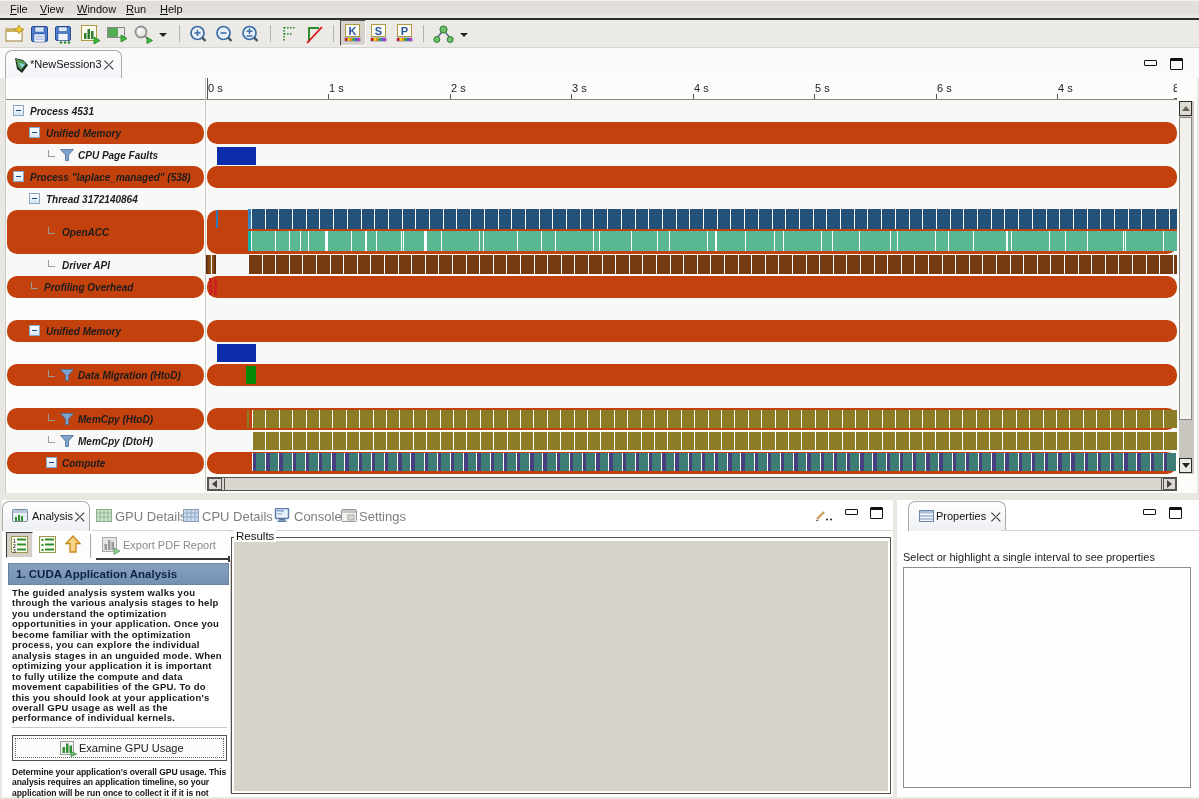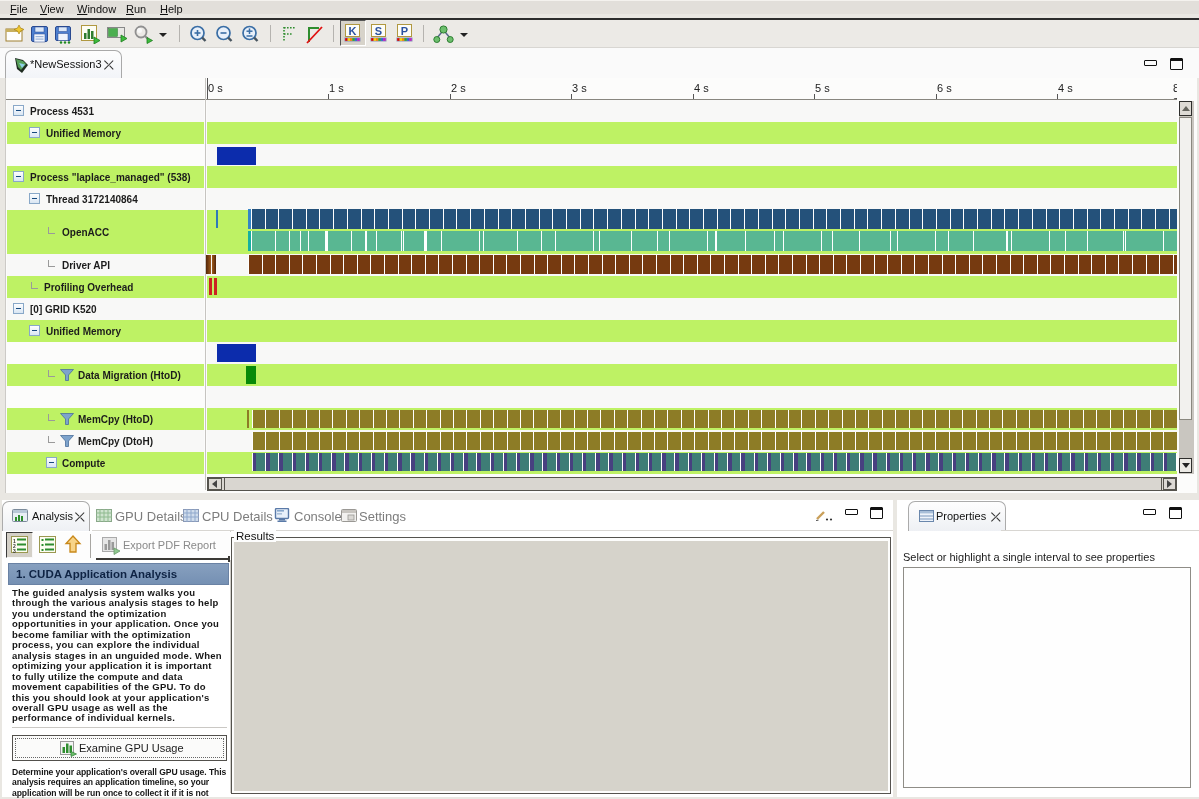--- a/index.html
+++ b/index.html
@@ -26,22 +26,22 @@
 
 
 #editor { left:5px; top:78px; width:1189px; height:415px; background:#fcfcfb; border-left:1px solid #cccac6; }
 .rlabel { position:absolute; top:4px; font-size:11px; color:#222; }
 .rtick { position:absolute; top:16px; width:1px; height:5px; background:#555; }
 #rulerline { position:absolute; left:0; top:21px; width:1171px; height:1px; background:#88867f; }
 
 .trow { position:absolute; left:1px; width:197px; height:22px; }
 .zrow { position:absolute; left:201px; width:970px; height:22px; }
 .wbg { background:#f8f8f7; }
-.gbg { background:#bef264; }
-.tlab { position:absolute; font-size:10px; font-weight:bold; color:#1c1c1c; white-space:nowrap; top:50%; transform:translateY(-50%); }
+.gbg { background:#c2410c;border-radius:10px; }
+.tlab { position:absolute; font-size:10px; font-weight:bold; color:#1c1c1c; white-space:nowrap; top:50%; transform:translateY(-50%);font-style:italic; }
 .ebox { position:absolute; width:11px; height:11px; border:1px solid #89a8c8; background:linear-gradient(#fdfeff,#d9e6f3); top:5px; }
 .ebox i { position:absolute; left:2px; top:4px; width:5px; height:1px; background:#17497e; }
 .lcorner { position:absolute; width:7px; height:7px; border-left:1px solid #9a9a9a; border-bottom:1px solid #9a9a9a; top:6px; }
 #divider { position:absolute; left:199px; top:0px; width:1px; height:412px; background:#c6c4c0; }
 
 .bar { position:absolute; }
 
 
 .sbtn { position:absolute; background:#dcd9d4; border:1px solid #9a988f; }
 .arrow { position:absolute; width:0; height:0; }
@@ -261,20 +261,27 @@
         <i></i>
       </span>
       <span class="tlab" style="left:23px">Process 4531</span>
     </div>
   <div class="trow gbg" style="top:44px">
       <span class="ebox" style="left:22px">
         <i></i>
       </span>
       <span class="tlab" style="left:39px">Unified Memory</span>
     </div>
+  <div class="trow wbg" style="top:66px">
+      <span class="lcorner" style="left:41px"></span>
+      <svg class="abs" style="left:53px;top:5px" width="14" height="12">
+        <path d="M0.5 0.5 L13.5 0.5 L8.5 6 L8.5 11.5 L5.5 11.5 L5.5 6 Z" fill="#7da3cc" stroke="#4a6f9b" stroke-width="0.8"></path>
+      </svg>
+      <span class="tlab" style="left:71px">CPU Page Faults</span>
+    </div>
   <div class="trow gbg" style="top:88px">
       <span class="ebox" style="left:6px">
         <i></i>
       </span>
       <span class="tlab" style="left:23px">Process "laplace_managed" (538)</span>
     </div>
   <div class="trow wbg" style="top:110px">
       <span class="ebox" style="left:22px">
         <i></i>
       </span>
@@ -284,26 +291,20 @@
       <span class="lcorner" style="left:41px;top:17px"></span>
       <span class="tlab" style="left:55px">OpenACC</span>
     </div>
   <div class="trow wbg" style="top:176px">
       <span class="lcorner" style="left:41px"></span>
       <span class="tlab" style="left:55px">Driver API</span>
     </div>
   <div class="trow gbg" style="top:198px">
       <span class="lcorner" style="left:24px"></span>
       <span class="tlab" style="left:37px">Profiling Overhead</span>
-    </div>
-  <div class="trow wbg" style="top:220px">
-      <span class="ebox" style="left:6px">
-        <i></i>
-      </span>
-      <span class="tlab" style="left:23px">[0] GRID K520</span>
     </div>
   <div class="trow gbg" style="top:242px">
       <span class="ebox" style="left:22px">
         <i></i>
       </span>
       <span class="tlab" style="left:39px">Unified Memory</span>
     </div>
   <div class="trow gbg" style="top:286px">
       <span class="lcorner" style="left:41px"></span>
       <svg class="abs" style="left:53px;top:5px" width="14" height="12">

